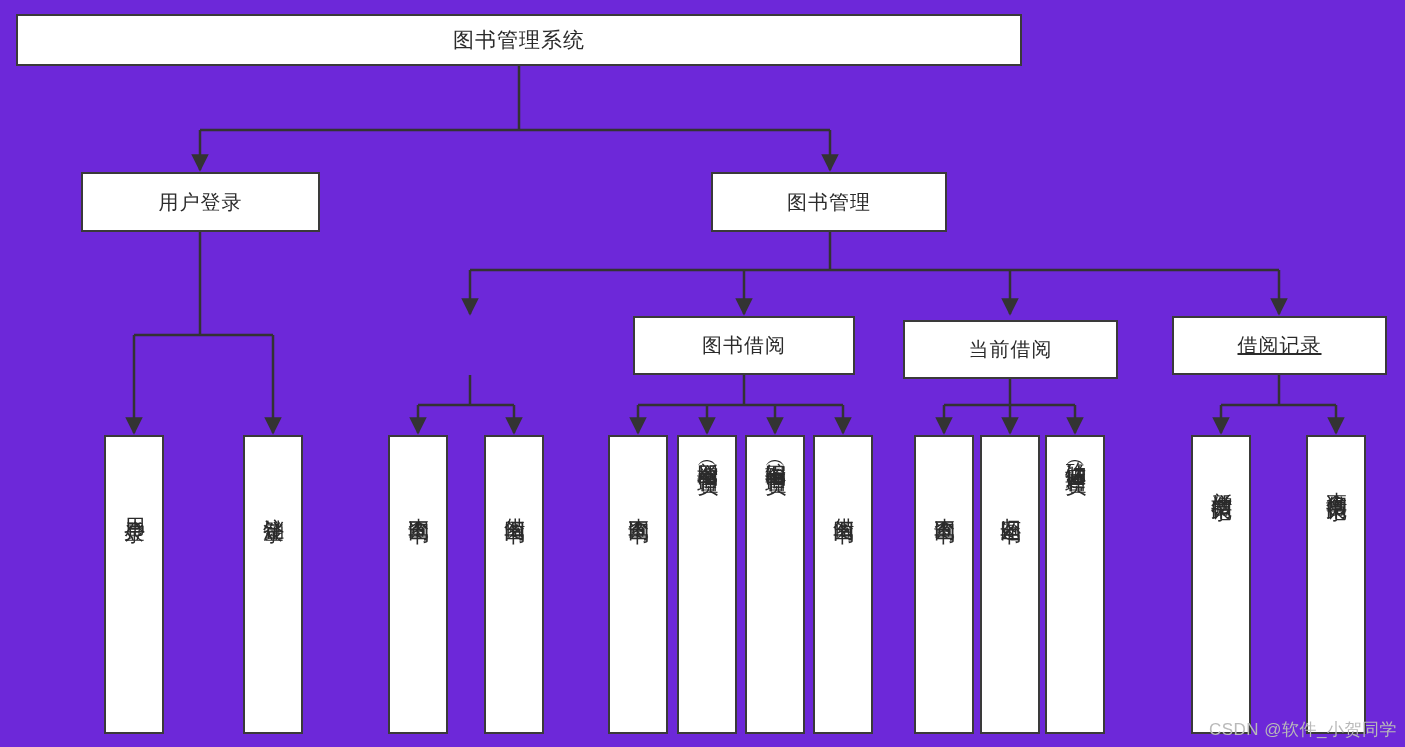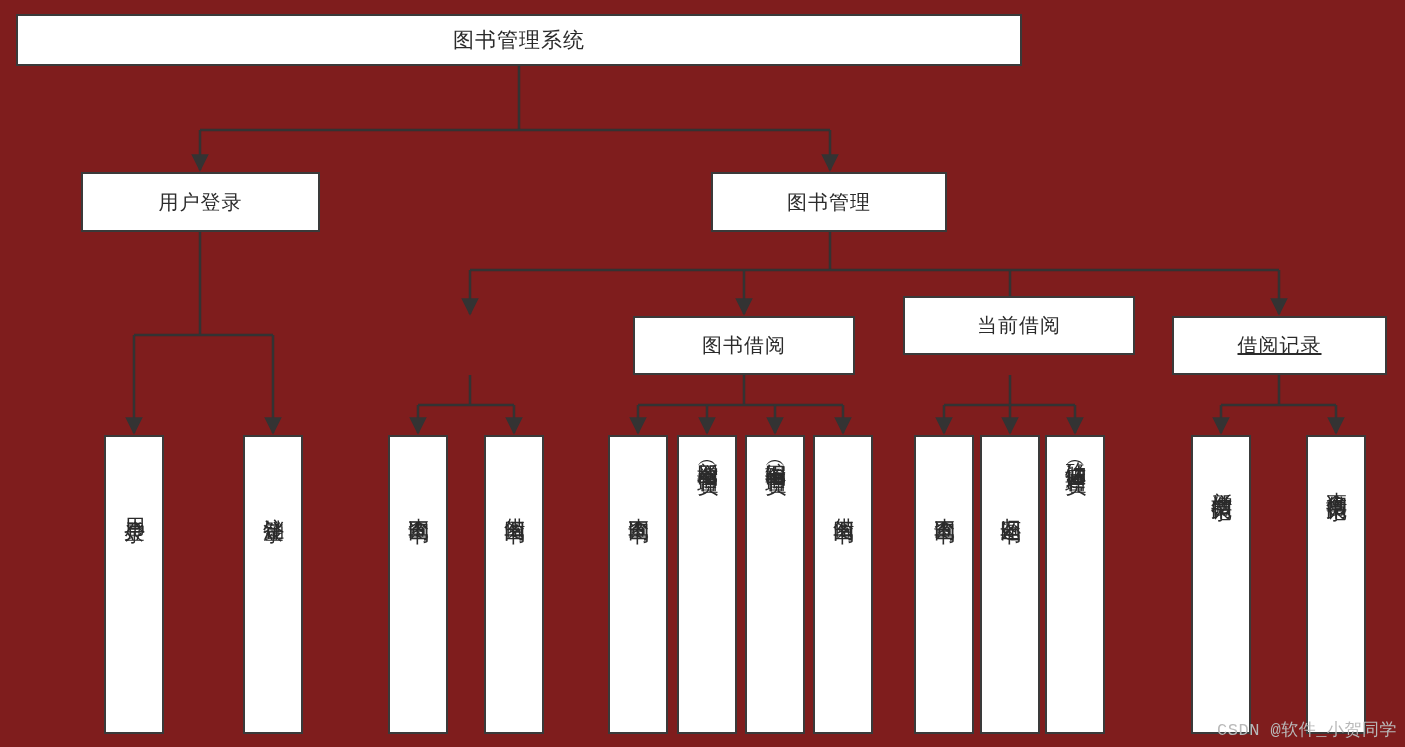--- a/index.html
+++ b/index.html
@@ -6,21 +6,21 @@
   html,body{margin:0;padding:0;}
   body{
     width:1405px;height:747px;
     background:#ffffff;
     font-family:"DejaVu Sans","Liberation Sans",sans-serif;
     overflow:hidden;
   }
   #canvas{
     position:relative;
     width:1405px;height:747px;
-    background:#7f1d1d;
+    background:#6d28d9;
   }
   
   #edges{
     position:absolute;left:0;top:0;
     width:1405px;height:747px;
     pointer-events:none;
   }
   .node{
     position:absolute;
     box-sizing:border-box;
@@ -64,21 +64,21 @@
   .leaf.tall .vtext{margin-top:0px;}
   .watermark{
     position:absolute;
     right:8px;
     bottom:6px;
     font-size:17px;
     color:#b9b9b9;
     letter-spacing:0.5px;
     z-index:3;
     white-space:nowrap;
-    font-family:Liberation Mono, monospace;
+    font-family:Liberation Sans, sans-serif;
   }
 </style>
 </head>
 <body>
 
 <div id="canvas">
 
   <svg id="edges" viewBox="0 0 1405 747" width="1405" height="747">
     <defs>
       <marker id="arrow" viewBox="0 0 10 10" refX="9" refY="5" markerWidth="7" markerHeight="7" orient="auto-start-reverse">
@@ -136,21 +136,21 @@
   <div class="node lvl2" style="left:81px;top:172px;width:239px;height:60px;">
     <span>用户登录</span>
   </div>
   <div class="node lvl2" style="left:711px;top:172px;width:236px;height:60px;">
     <span>图书管理</span>
   </div>
 
   <div class="node lvl3" style="left:633px;top:316px;width:222px;height:59px;">
     <span>图书借阅</span>
   </div>
-  <div class="node lvl3" style="left:903px;top:296px;width:232px;height:59px;">
+  <div class="node lvl3" style="left:903px;top:320px;width:215px;height:59px;">
     <span>当前借阅</span>
   </div>
   <div class="node lvl3" style="left:1172px;top:316px;width:215px;height:59px;text-decoration:underline;">
     <span>借阅记录</span>
   </div>
 
   <div class="node leaf short" style="left:104px;top:435px;width:60px;height:299px;">
     <span class="vtext">用户登录</span>
   </div>
   <div class="node leaf short" style="left:243px;top:435px;width:60px;height:299px;">

